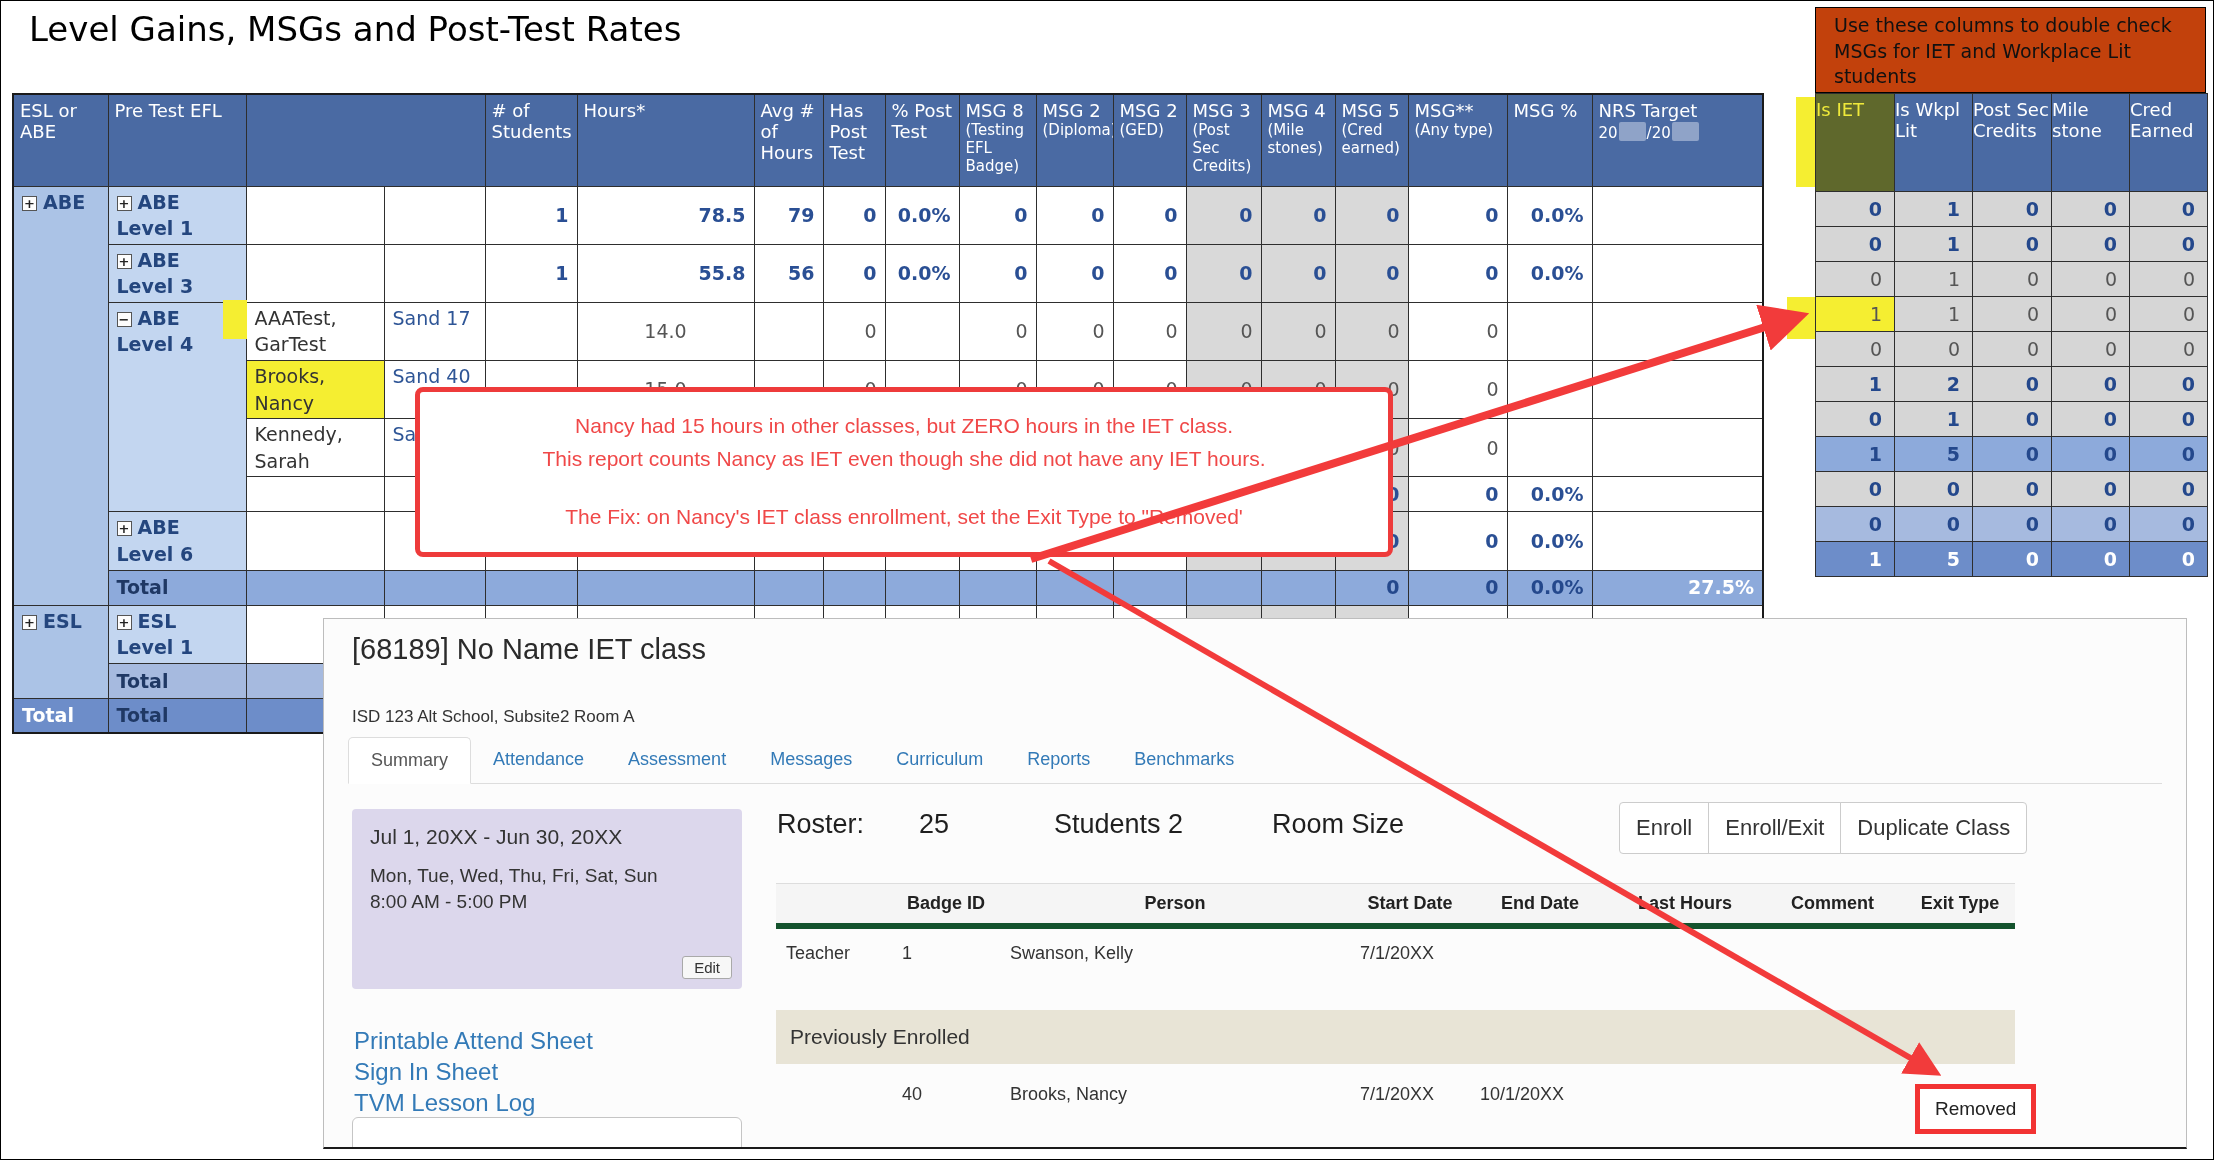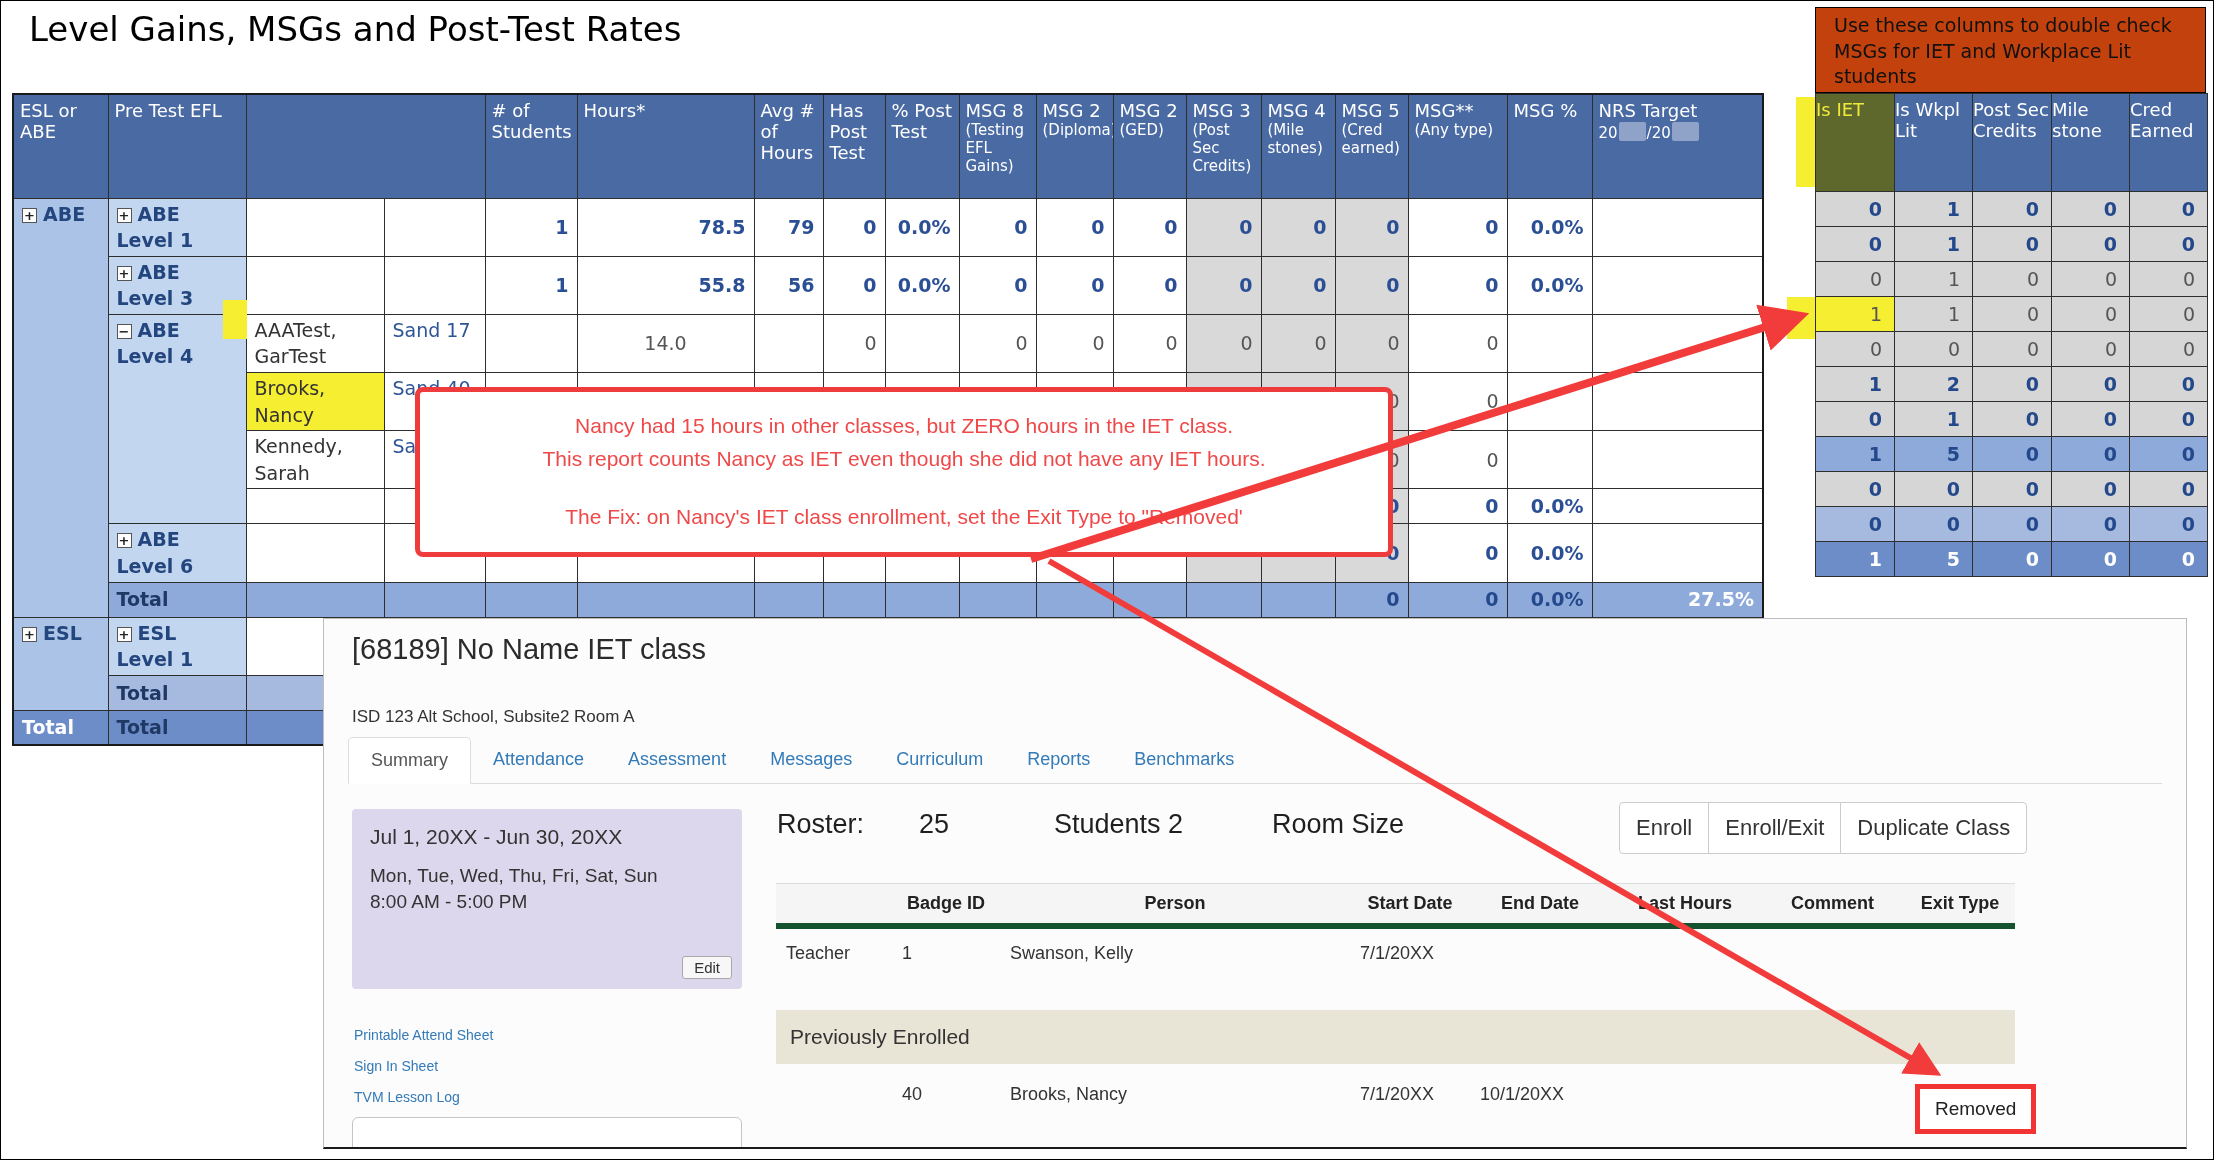--- a/index.html
+++ b/index.html
@@ -9,21 +9,21 @@
     background:#fff; border:1px solid #000;
     font-family:"DejaVu Sans", sans-serif;
   }
   
   #report-title { position:absolute; left:28px; top:8px; font-size:34px; color:#000; }
 
   
   #main-table-wrap { position:absolute; left:11px; top:92px; }
   table.report { border-collapse:collapse; table-layout:fixed; width:1750px; border:2px solid #1a1a1a; }
   table.report th, table.report td { border:1px solid #2e2e2e; overflow:hidden; }
-  table.report thead tr { height:104px; }
+  table.report thead tr { height:92px; }
   table.report thead th {
     background:#4a6aa3; color:#fff; font-weight:400; text-align:left;
     vertical-align:top; padding:5px 6px; font-size:18px; line-height:1.18;
   }
   table.report thead th .sub { font-size:15px; margin-top:1px; }
   .redact { display:inline-block; width:27px; height:19px; background:#8fa3c8; vertical-align:-3px; border-radius:2px; margin:0 1px; }
   table.report tbody tr { height:35px; }
   table.report tbody td { padding:2px 8px; font-size:19px; line-height:1.4; }
   td.grp { background:#abc3e6; color:#24467e; font-weight:700; vertical-align:top; padding-top:4px; }
   td.lvl { background:#c3d6f0; color:#24467e; font-weight:700; vertical-align:top; padding-top:4px; }
@@ -95,21 +95,21 @@
   #schedule-card {
     position:absolute; left:28px; top:190px; width:390px; height:180px;
     background:#dcd7ec; border-radius:4px; padding:16px 18px; font-size:19px; color:#333;
   }
   #schedule-card .dates { font-size:21px; margin-bottom:16px; }
   #schedule-card .days { margin-bottom:4px; }
   #edit-btn {
     position:absolute; right:10px; bottom:10px; font-size:15px; color:#333;
     background:#f7f7f7; border:1px solid #a9a9a9; border-radius:3px; padding:2px 11px; cursor:pointer;
   }
-  .side-link { position:absolute; left:30px; font-size:14px; color:#337ab7; cursor:pointer; }
+  .side-link { position:absolute; left:30px; font-size:24px; color:#337ab7; cursor:pointer; }
   #empty-box { position:absolute; left:28px; top:498px; width:390px; height:60px; background:#fff; border:1px solid #c5c5c5; border-radius:6px; }
   .roster-head { position:absolute; top:190px; font-size:27px; color:#1f1f1f; }
   #btn-group { position:absolute; left:1295px; top:183px; display:flex; }
   .btn {
     background:#fff; border:1px solid #ccc; font-size:22px; color:#333; padding:12px 16px; cursor:pointer; margin-left:-1px;
     font-family:"Liberation Sans", sans-serif;
   }
   .btn:first-child { border-radius:4px 0 0 4px; margin-left:0; }
   .btn:last-child { border-radius:0 4px 4px 0; }
   #roster-table { position:absolute; left:452px; top:264px; width:1239px; border-collapse:collapse; table-layout:fixed; }
@@ -174,21 +174,21 @@
               <div>Avg # of Hours</div>
             </th>
             <th>
               <div>Has Post Test</div>
             </th>
             <th>
               <div>% Post Test</div>
             </th>
             <th>
               <div>MSG 8</div>
-              <div class="sub">(Testing EFL Gains)</div>
+              <div class="sub">(Testing EFL Badge)</div>
             </th>
             <th>
               <div>MSG 2</div>
               <div class="sub">(Diploma)</div>
             </th>
             <th>
               <div>MSG 2</div>
               <div class="sub">(GED)</div>
             </th>
             <th>

